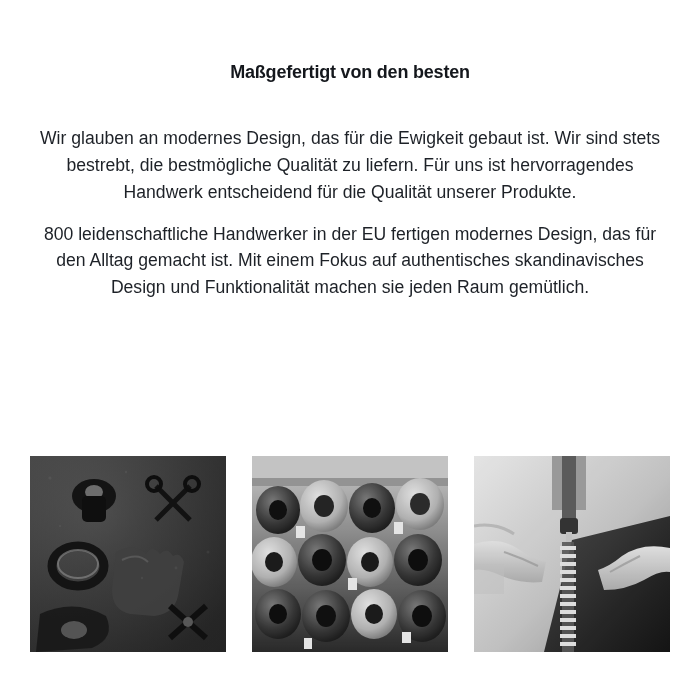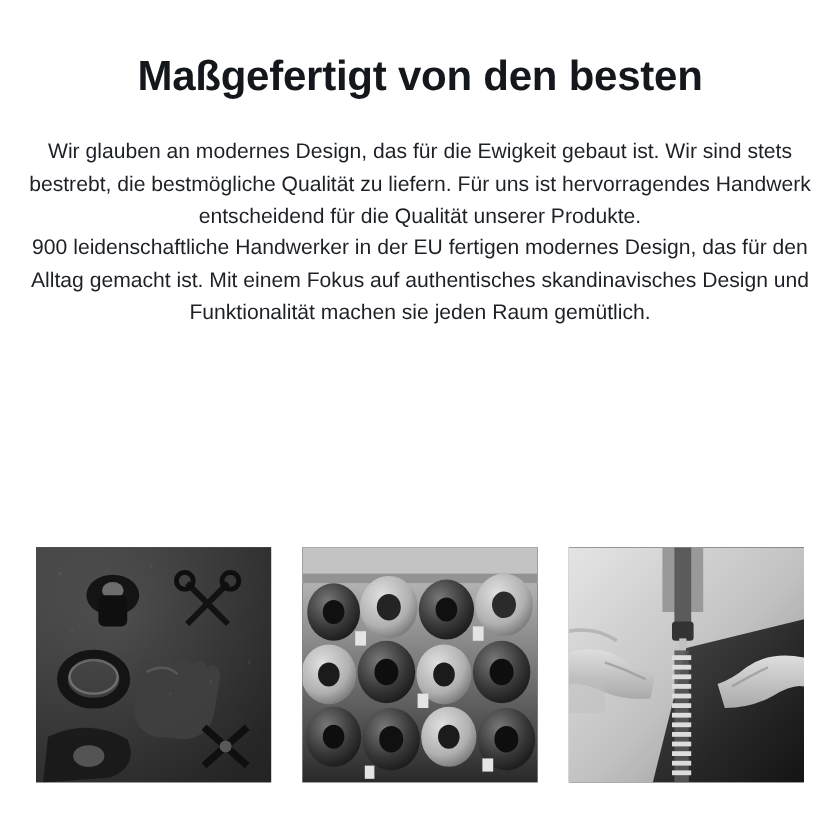--- a/index.html
+++ b/index.html
@@ -13,41 +13,41 @@
   }
   .page {
     width: 700px;
     height: 700px;
     position: relative;
     background: #ffffff;
     overflow: hidden;
   }
   .headline {
     margin: 0;
-    padding: 40px 70px 0 70px;
+    padding: 60px 70px 0 70px;
     text-align: center;
-    font-size: 35px;
+    font-size: 18px;
     line-height: 1.35;
     font-weight: bold;
     color: #14171c;
     letter-spacing: -0.2px;
   }
   .headline .line {
     display: block;
   }
   .body-copy {
     margin: 0;
     padding: 26px 22px 0 22px;
     text-align: center;
     font-size: 17.6px;
     line-height: 1.52;
     color: #1d2127;
   }
   .body-copy p {
-    margin: 0;
+    margin: 15px;
   }
   .gallery {
     position: absolute;
     left: 0;
     right: 0;
     bottom: 48px;
     display: flex;
     justify-content: center;
     gap: 26px;
   }
@@ -65,21 +65,21 @@
 <body>
 
 <div class="page">
 
   <h1 class="headline">
     <span class="line">Maßgefertigt von den besten</span>
   </h1>
 
   <div class="body-copy">
     <p>Wir glauben an modernes Design, das für die Ewigkeit gebaut ist. Wir sind stets bestrebt, die bestmögliche Qualität zu liefern. Für uns ist hervorragendes Handwerk entscheidend für die Qualität unserer Produkte.</p>
-    <p>900 leidenschaftliche Handwerker in der EU fertigen modernes Design, das für den Alltag gemacht ist. Mit einem Fokus auf authentisches skandinavisches Design und Funktionalität machen sie jeden Raum gemütlich.</p>
+    <p>800 leidenschaftliche Handwerker in der EU fertigen modernes Design, das für den Alltag gemacht ist. Mit einem Fokus auf authentisches skandinavisches Design und Funktionalität machen sie jeden Raum gemütlich.</p>
   </div>
 
   <div class="gallery">
 
     <div class="photo">
       <svg viewBox="0 0 196 196" preserveAspectRatio="xMidYMid slice" aria-hidden="true">
         <defs>
           <linearGradient id="g1" x1="0" y1="0" x2="1" y2="1">
             <stop offset="0%" stop-color="#4a4d51"></stop>
             <stop offset="45%" stop-color="#303336"></stop>

